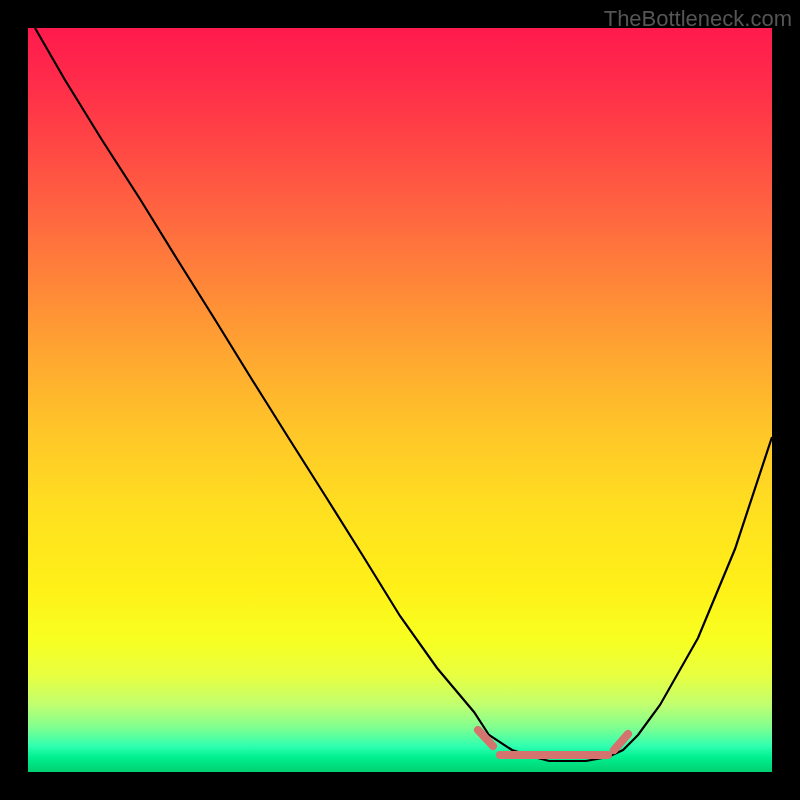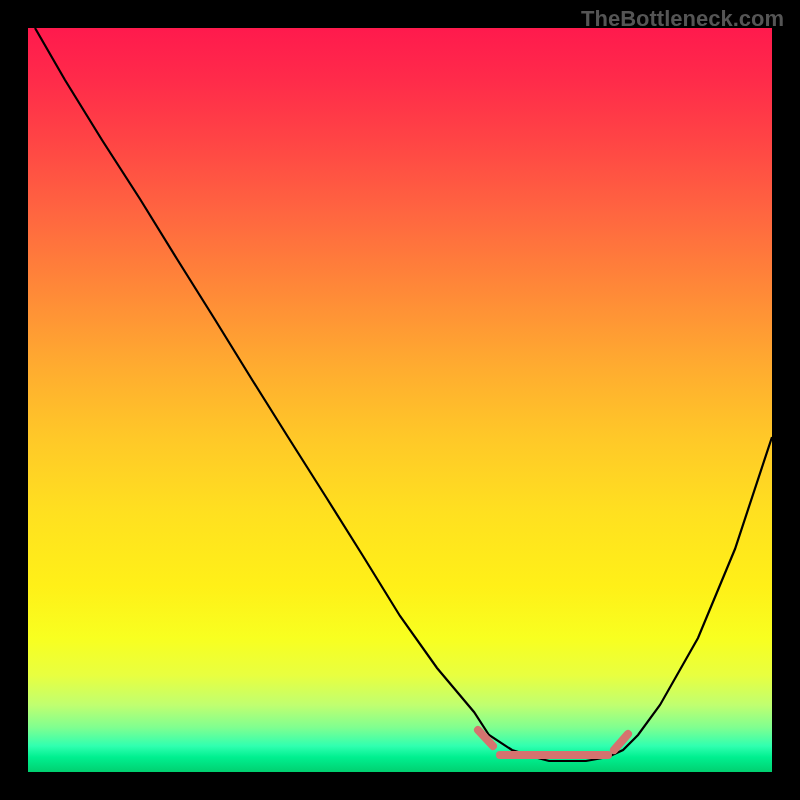--- a/index.html
+++ b/index.html
@@ -6,24 +6,24 @@
   body {
     width: 800px;
     height: 800px;
     background: #000;
     position: relative;
     font-family: Arial, sans-serif;
   }
   .watermark {
     position: absolute;
     top: 6px;
-    right: 16px;
+    right: 8px;
     color: #555;
     font-size: 22px;
-    font-weight: bold;
+    font-weight: normal;
     z-index: 10;
   }
   .plot-area {
     position: absolute;
     left: 28px;
     top: 28px;
     width: 744px;
     height: 744px;
     overflow: hidden;
   }

